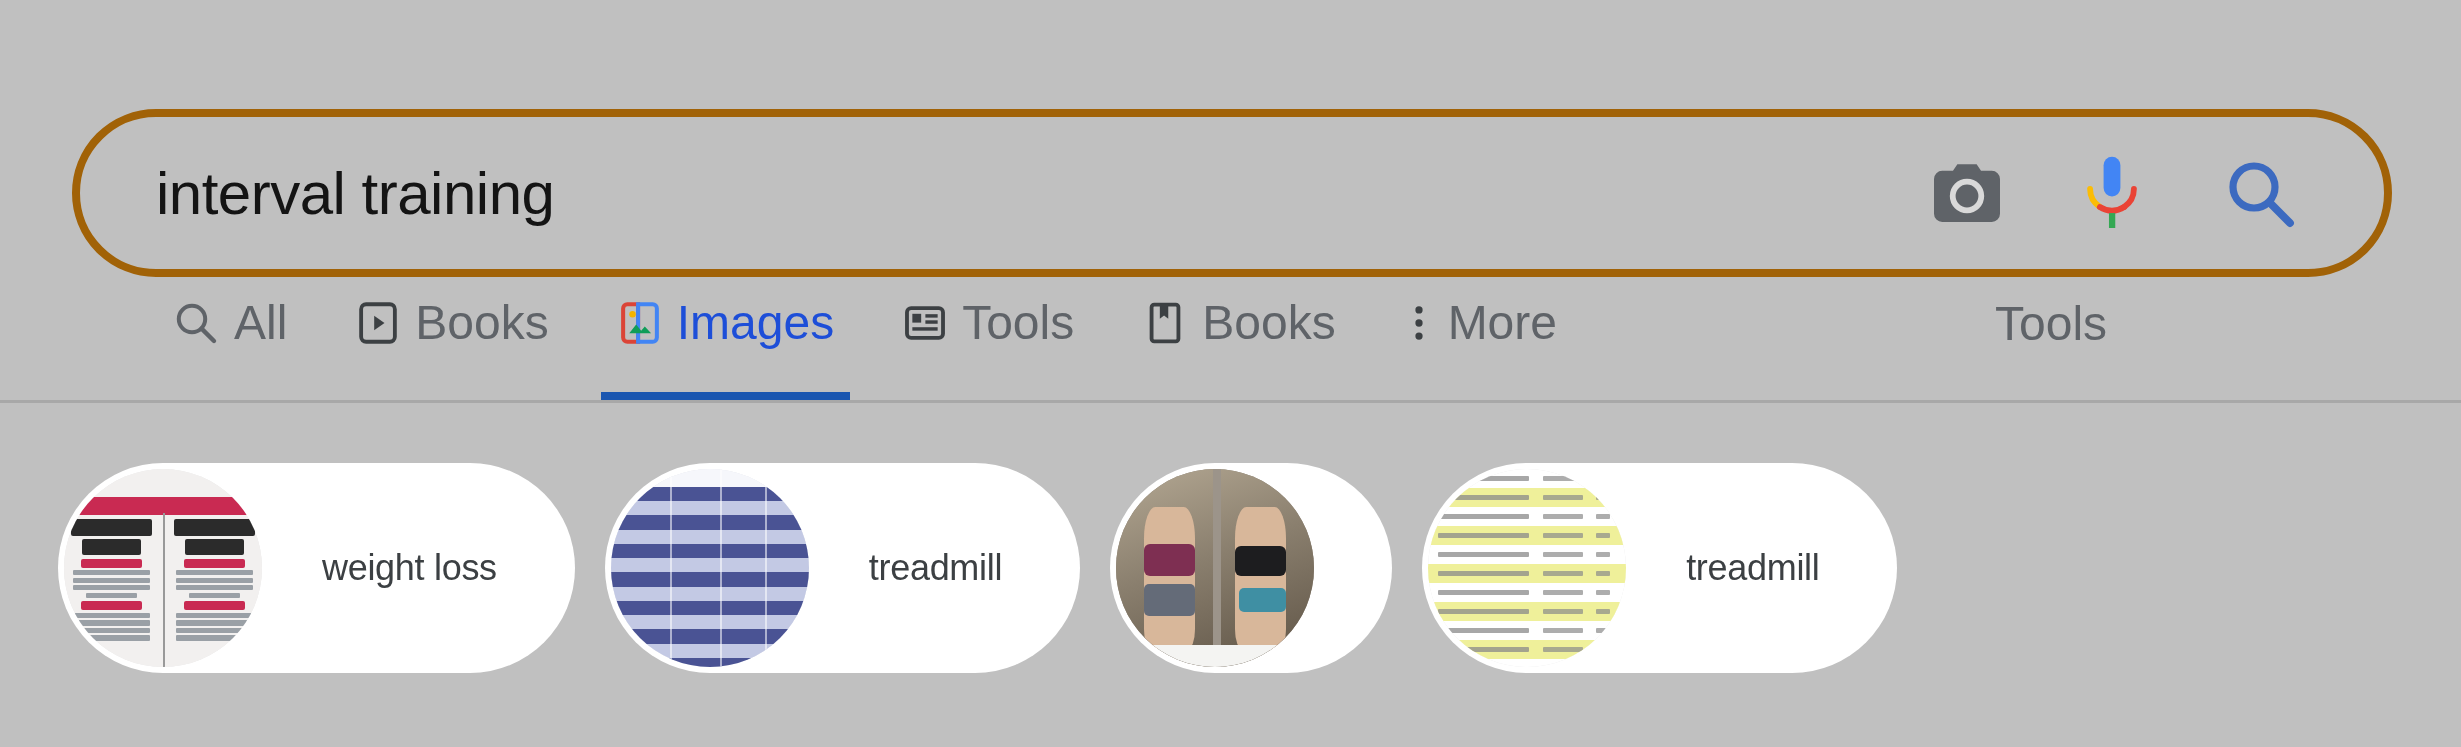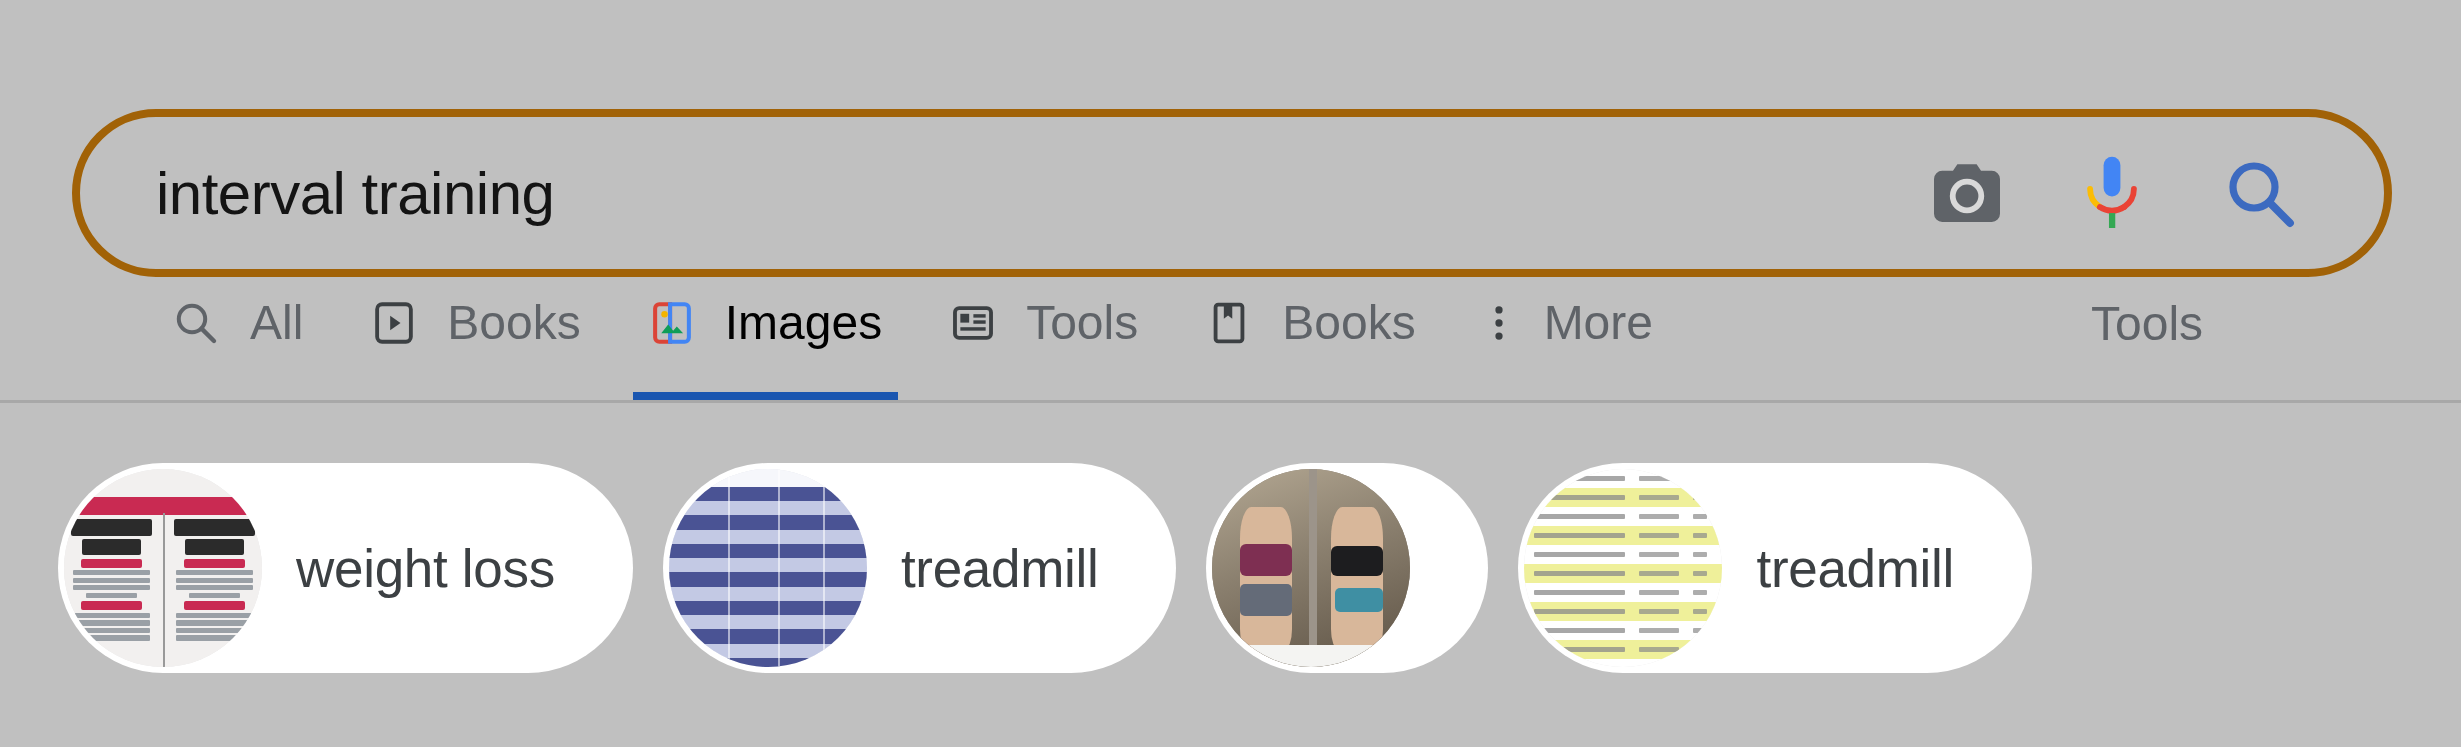--- a/index.html
+++ b/index.html
@@ -56,36 +56,36 @@
   }
   .tabs-left {
     display: flex;
     align-items: center;
     padding-left: 138px;
     gap: 0;
   }
   .tab {
     display: flex;
     align-items: center;
-    gap: 30px;
+    gap: 14px;
     height: 130px;
     padding: 0 34px;
     cursor: pointer;
     position: relative;
   }
   .tab-label {
     font-size: 48px;
     color: #5f6368;
     white-space: nowrap;
     line-height: 1;
     position: relative;
     top: -14px;
   }
   .tab-icon { position: relative; top: -14px; line-height: 0; }
-  .tab.active .tab-label { color: #000000; }
+  .tab.active .tab-label { color: #1d4ed8; }
   .tab.active::after {
     content: "";
     position: absolute;
     left: 18px; right: 18px;
     bottom: 2px;
     height: 8px;
     background: #1a56b0;
   }
   .tabs-right {
     display: flex;
@@ -132,24 +132,24 @@
   .chip-thumb {
     width: 198px; height: 198px;
     border-radius: 50%;
     margin-left: 6px;
     flex: 0 0 auto;
     overflow: hidden;
     position: relative;
     background: #e8e8e8;
   }
   .chip-label {
-    font-size: 53px;
+    font-size: 36px;
     color: #3c4043;
     white-space: nowrap;
-    padding-left: 34px;
+    padding-left: 60px;
     letter-spacing: -0.3px;
   }
 
   
   .thumb-info { background: #f2f0ef; width:100%; height:100%; position:relative; }
   .thumb-info .band { position:absolute; left:0; right:0; top:14%; height:9%; background:#c92a52; }
   .thumb-info .col { position:absolute; top:24%; width:46%; height:76%; }
   .thumb-info .colL { left:1%; } .thumb-info .colR { right:1%; }
   .thumb-info .vline { position:absolute; left:50%; top:22%; width:2px; height:78%; background:#999; }
   .thumb-info .hd { height:11%; margin:3% 6% 2%; background:#2b2b2b; border-radius:2px; }

